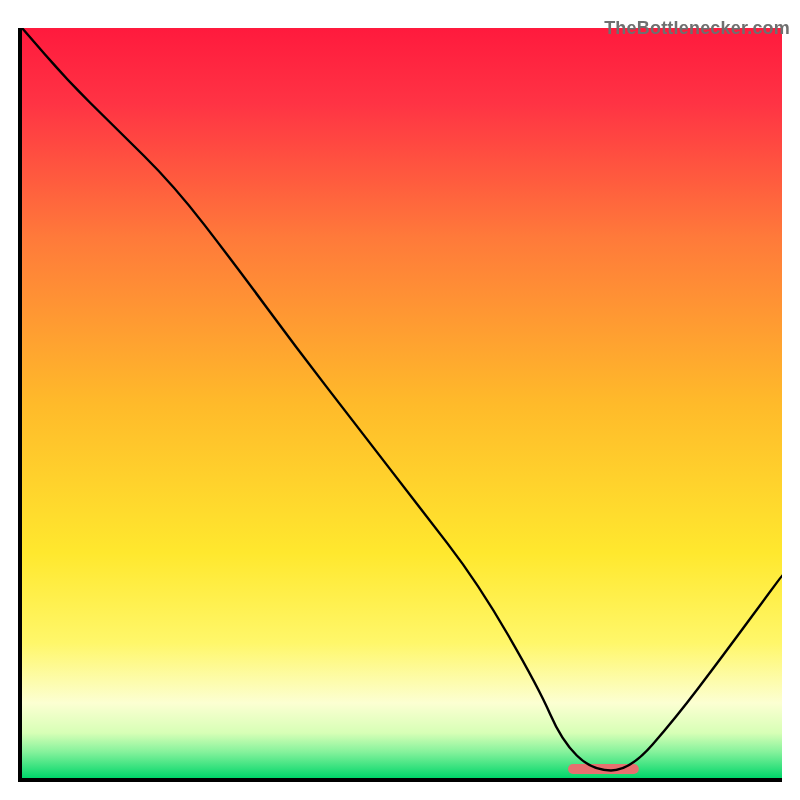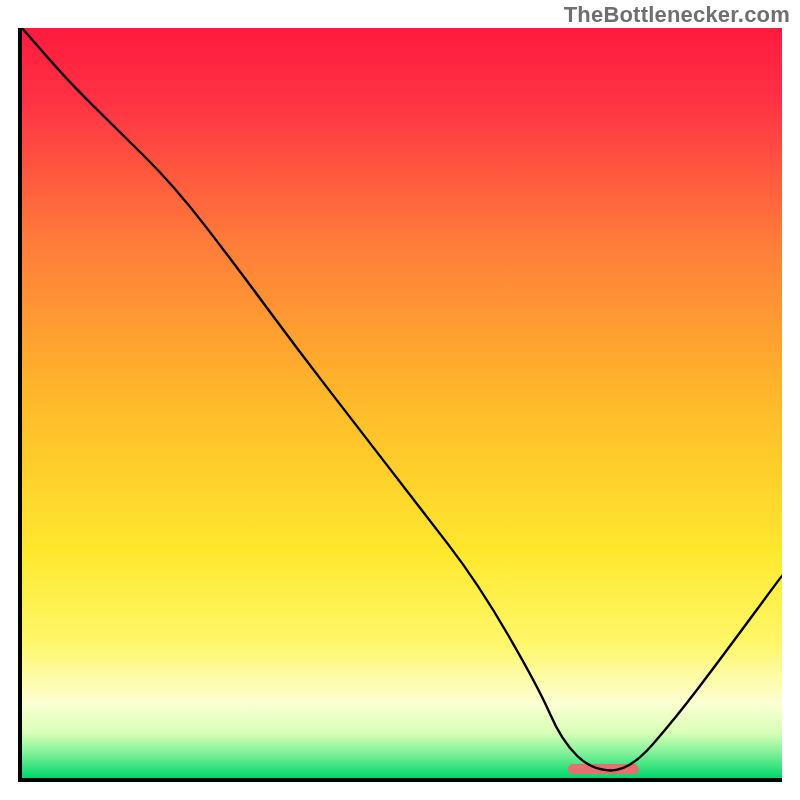--- a/index.html
+++ b/index.html
@@ -11,23 +11,23 @@
     background: #ffffff;
     font-family: Arial, Helvetica, sans-serif;
   }
   .container {
     position: relative;
     width: 800px;
     height: 800px;
   }
   .attribution {
     position: absolute;
-    top: 2px;
+    top: 18px;
     right: 10px;
-    font-size: 22px;
+    font-size: 18px;
     font-weight: 600;
     color: #6f6f6f;
     letter-spacing: 0.2px;
     z-index: 10;
   }
   .plot-frame {
     position: absolute;
     left: 18px;
     top: 28px;
     width: 764px;

